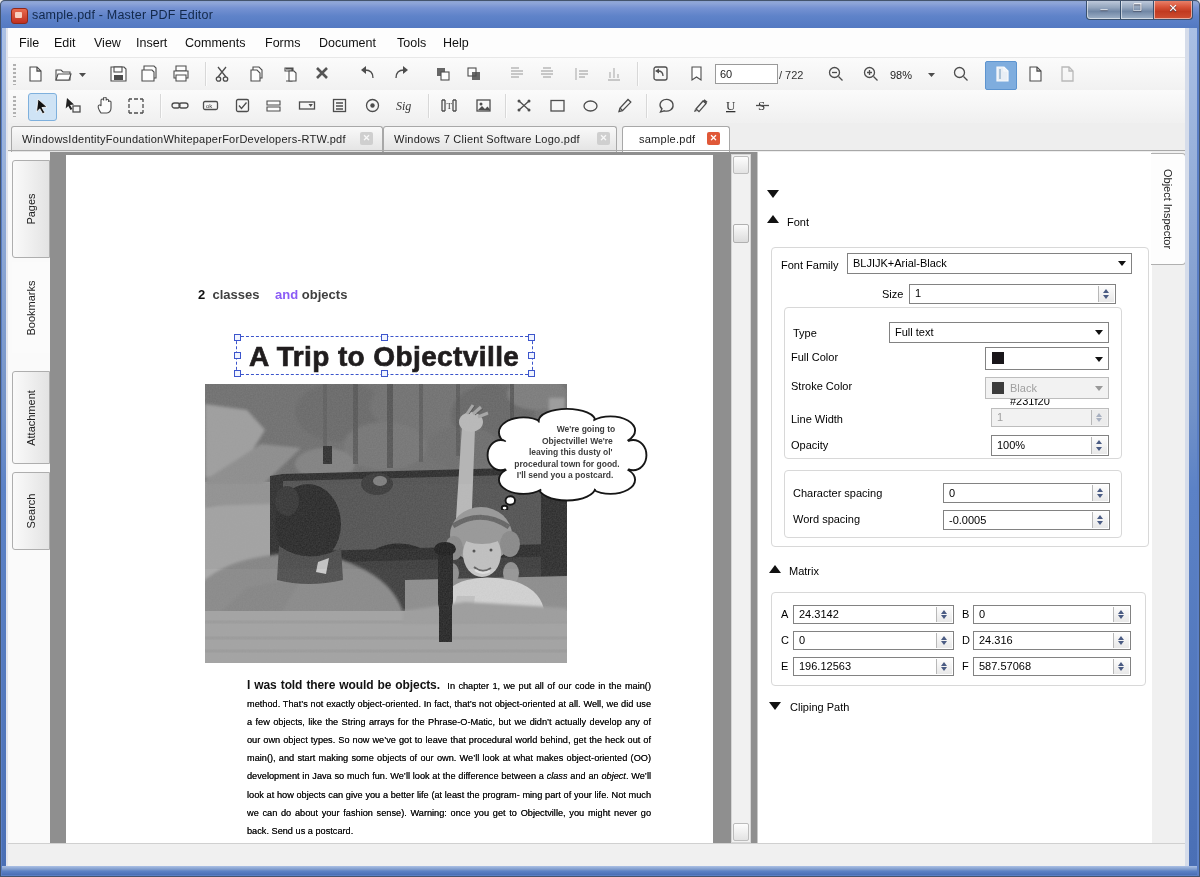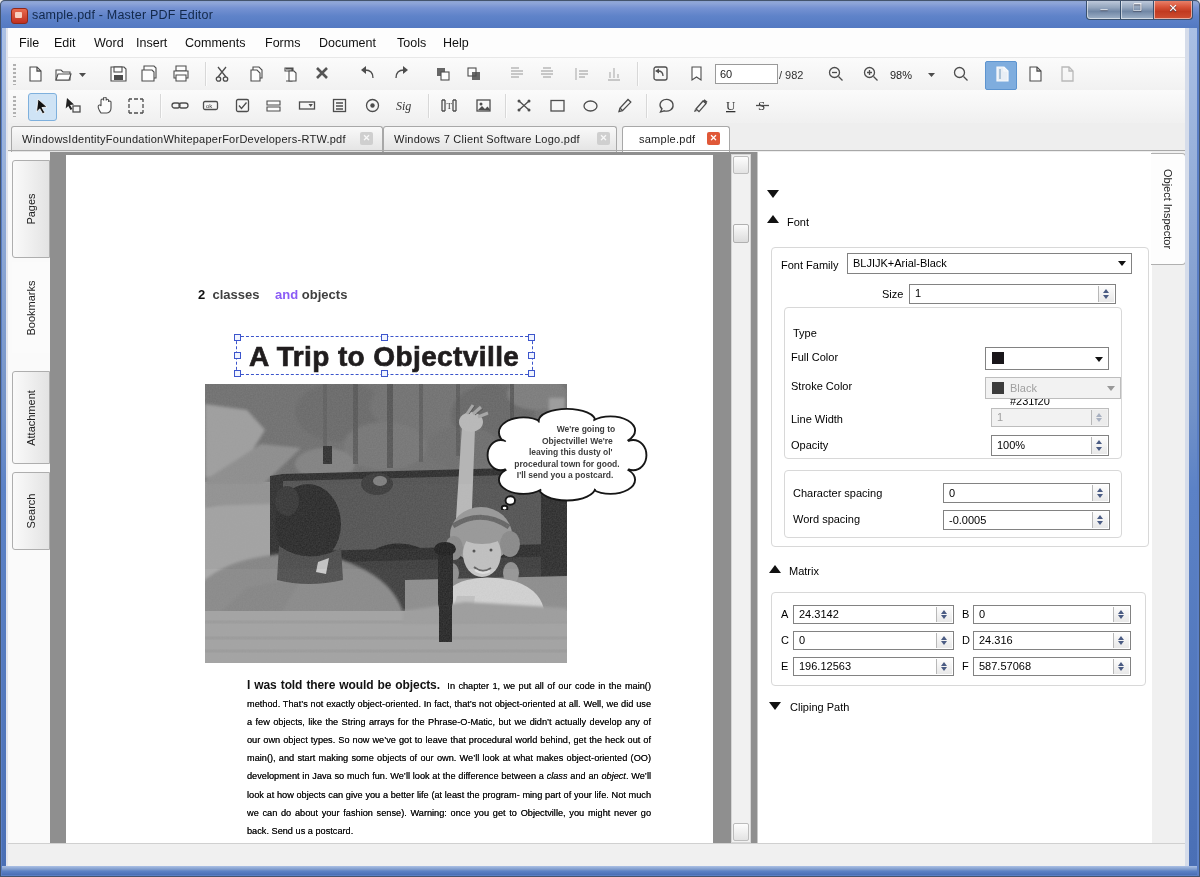--- a/index.html
+++ b/index.html
@@ -103,21 +103,21 @@
     <span class="glyph">❐</span>
   </div>
 <div class="ab wbtn" id="btnclose">
     <span class="glyph" style="font-size:11px;">✕</span>
   </div>
 
 <div class="ab" id="client">
   <div class="ab" id="menubar">
     <span style="left:11px;">File</span>
     <span style="left:46px;">Edit</span>
-    <span style="left:86px;">Word</span>
+    <span style="left:86px;">View</span>
     <span style="left:128px;">Insert</span>
     <span style="left:177px;">Comments</span>
     <span style="left:257px;">Forms</span>
     <span style="left:311px;">Document</span>
     <span style="left:389px;">Tools</span>
     <span style="left:435px;">Help</span>
   </div>
   <div class="ab" id="tb1">
     <div style="position:absolute;left:5px;top:6px;width:3px;height:21px;background:repeating-linear-gradient(180deg,#b0b0b0 0 2px,#f5f5f5 2px 4px);"></div>
     <div class="ticon" style="left:16px;">
@@ -233,21 +233,21 @@
           <path class="s" d="M11 11 c0 -4 -2 -5 -5 -5"></path>
           <path class="f" d="M7 3.5 l-4 2.5 l4 2.5 z"></path>
         </svg>
       </div>
     <div class="ticon" style="left:678px;">
         <svg width="18" height="18">
           <path class="fw" d="M4 2 h9 v13 l-4.5 -3 l-4.5 3 z"></path>
         </svg>
       </div>
     <input class="tfield" style="left: 707px; top: 6px; width: 53px; height: 18px; padding: 0px 4px;" value="60">
-    <div class="ab" style="left:771px;top:11px;font-size:11px;color:#333;">/ 982</div>
+    <div class="ab" style="left:771px;top:11px;font-size:11px;color:#333;">/ 722</div>
     <div class="ticon" style="left:817px;">
         <svg width="18" height="18">
           <circle class="s" cx="7.5" cy="7.5" r="5"></circle>
           <path class="s" d="M11.5 11.5 l4 4" stroke-width="2"></path>
           <path class="s" d="M5 7.5 h5"></path>
         </svg>
       </div>
     <div class="ticon" style="left:852px;">
         <svg width="18" height="18">
           <circle class="s" cx="7.5" cy="7.5" r="5"></circle>
@@ -614,28 +614,32 @@
     <div class="glbl" style="left:124px;top:136px;">Size</div>
     <div class="spin" style="left:151px;top:132px;width:205px;height:18px;">
         <span class="txt" style="top:2px;">1</span>
         <span class="btns">
           <span class="u"></span>
           <span class="d"></span>
         </span>
       </div>
     <div class="grp" style="left:26px;top:155px;width:336px;height:150px;"></div>
     <div class="glbl" style="left:35px;top:175px;">Type</div>
+    <div class="cmb" style="left:131px;top:170px;width:218px;height:19px;">
+        <span class="txt">Full text</span>
+        <span class="arr"></span>
+      </div>
     <div class="glbl" style="left:33px;top:199px;">Full Color</div>
     <div class="cmb" style="left:227px;top:195px;width:122px;height:21px;">
         <span class="swatch"></span>
         <span class="txt" style="left:24px;top:4px;margin-top:43px;">#231f20</span>
         <span class="arr" style="top:9px;"></span>
       </div>
     <div class="glbl" style="left:33px;top:228px;">Stroke Color</div>
-    <div class="cmb dis" style="left:227px;top:225px;width:122px;height:20px;padding-left:12px;">
+    <div class="cmb dis" style="left:227px;top:225px;width:122px;height:20px;">
         <span class="swatch" style="background:#3c3c3c;"></span>
         <span class="txt" style="left:24px;top:4px;">Black</span>
         <span class="arr" style="top:8px;border-top-color:#999;"></span>
       </div>
     <div class="glbl" style="left:33px;top:261px;">Line Width</div>
     <div class="spin dis" style="left:233px;top:256px;width:116px;height:17px;">
         <span class="txt" style="top:2px;">1</span>
         <span class="btns">
           <span class="u"></span>
           <span class="d"></span>

